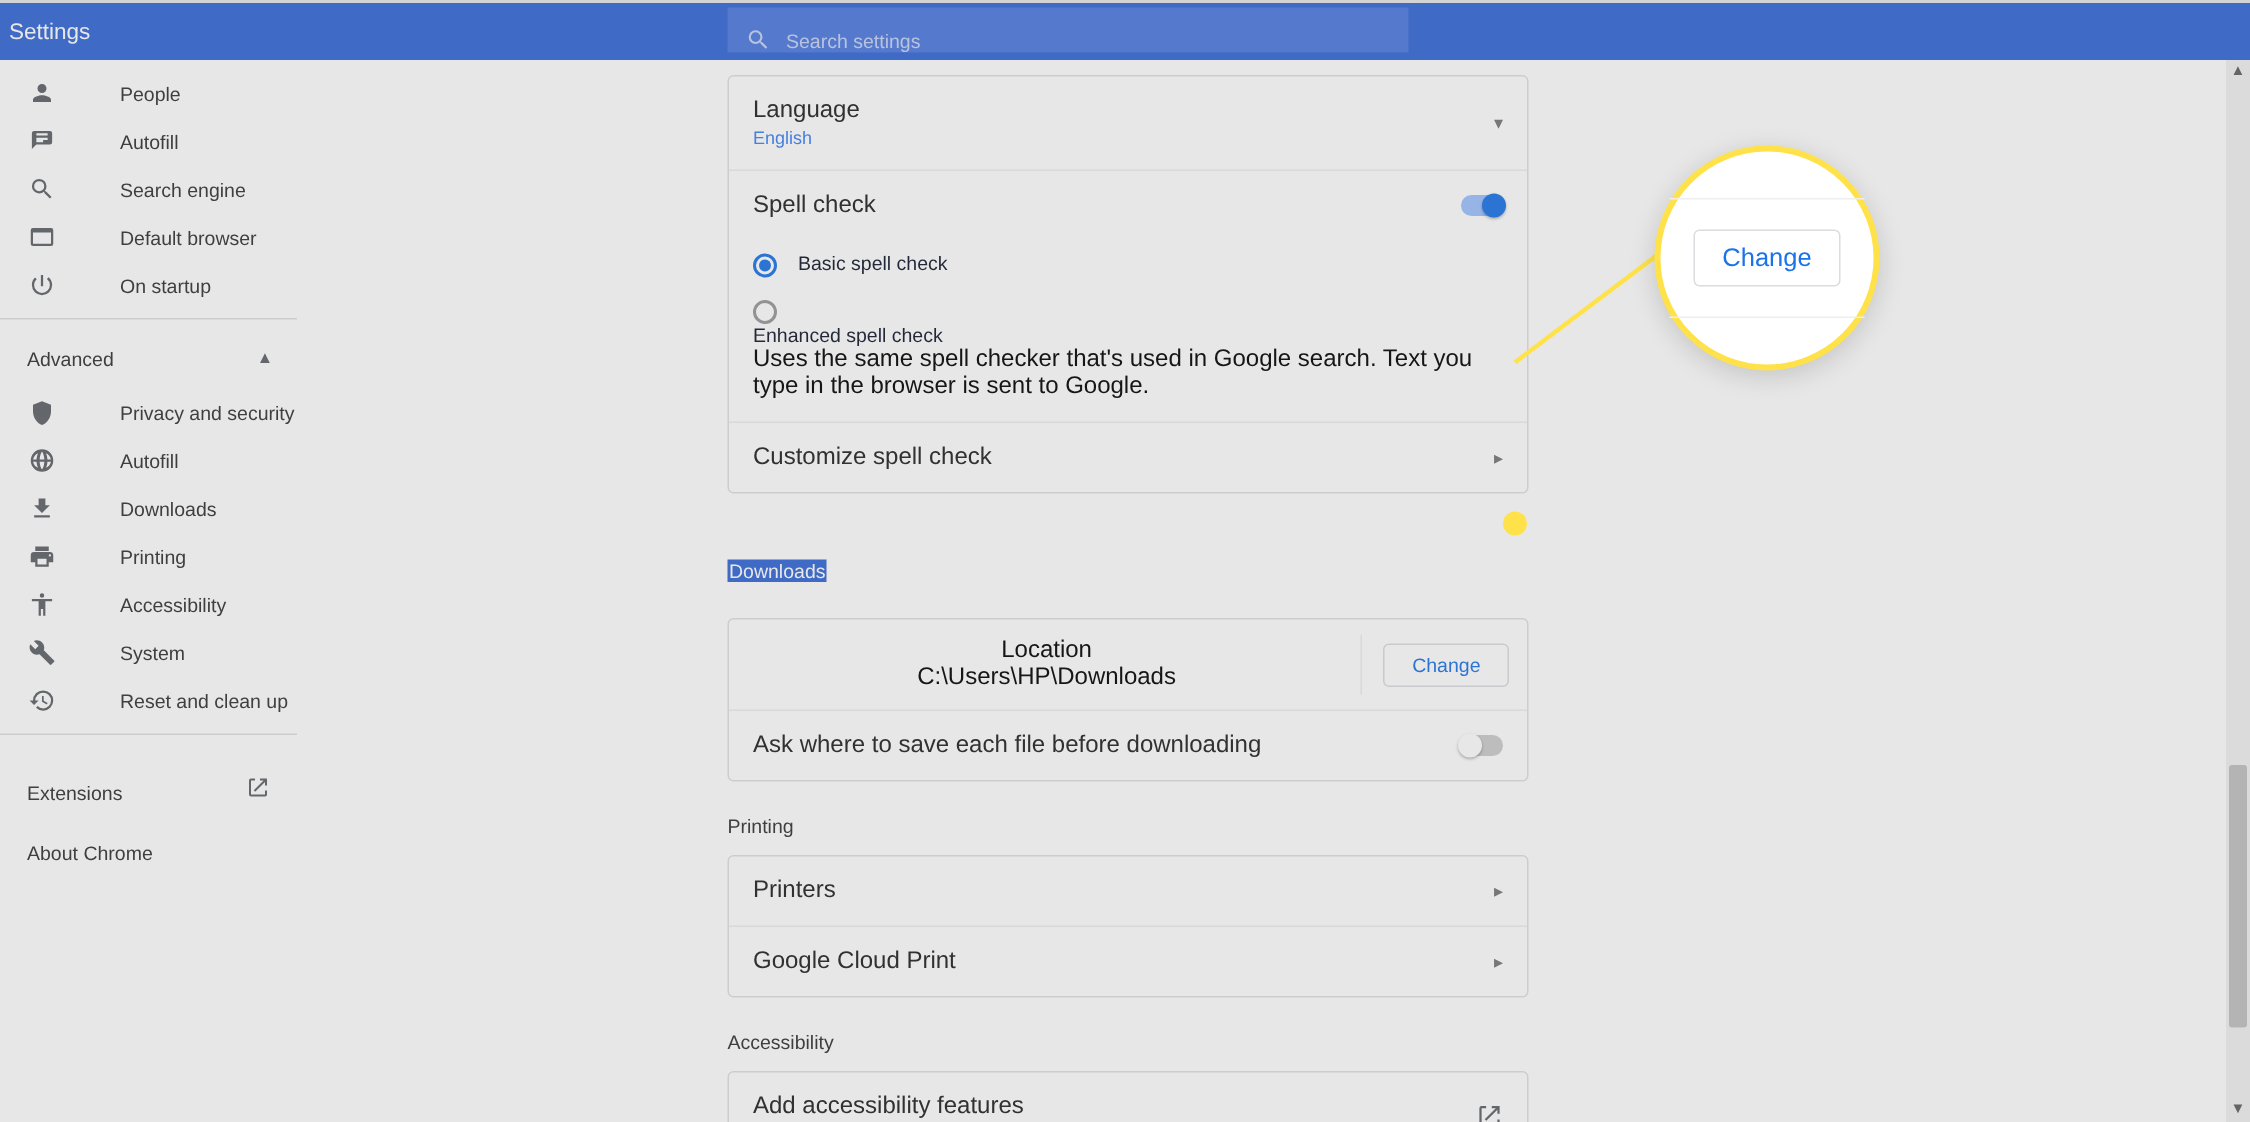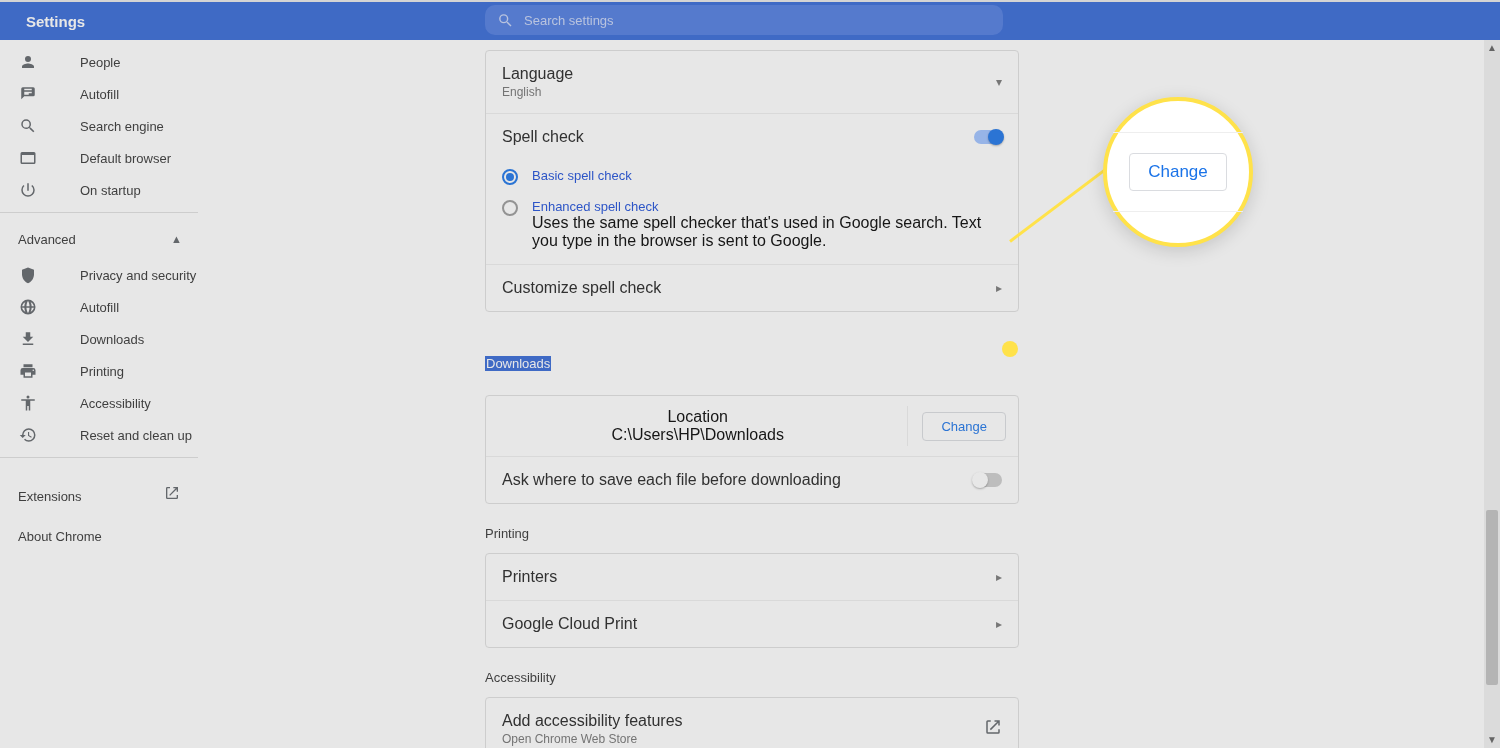--- a/index.html
+++ b/index.html
@@ -4,24 +4,24 @@
 <style>
   * { box-sizing: border-box; margin: 0; padding: 0; }
   html, body { width: 1500px; height: 748px; font-family: "Segoe UI", Arial, sans-serif; overflow: hidden; background: #e8e8e8; }
   .app { position: relative; width: 1500px; height: 748px; }
 
   
   .header {
     position: absolute; left: 0; top: 2px; width: 1500px; height: 38px;
     background: #3367d6; display: flex; align-items: center; color: #fff;
   }
-  .header .title { margin-left: 26px; font-size: 15px; font-weight: 700; }
+  .header .title { margin-left: 6px; font-size: 15px; font-weight: 400; }
   .search-wrap {
-    position: absolute; left: 485px; top: 5px; width: 518px; height: 30px;
-    background: #4e7be0; border-radius: 10px; display: flex; align-items: center;
+    position: absolute; left: 485px; top: 5px; width: 454px; height: 30px;
+    background: #4e7be0; border-radius: 0; display: flex; align-items: flex-end;
   }
   .search-wrap .icon { margin-left: 12px; margin-right: 10px; display: flex; }
   .search-wrap input {
     background: transparent; border: none; outline: none; color: #fff; font-size: 13px; flex: 1;
   }
   .search-wrap input::placeholder { color: #c7d4f5; }
 
   
   .whitebg { position: absolute; left: 0; top: 40px; width: 1500px; height: 708px; background: #fff; }
 
@@ -43,39 +43,39 @@
   .nav-plain { display:flex; align-items:flex-end; justify-content:space-between; height:40px; padding:0 18px; font-size:13px; color:#333;}
   .nav-plain .ext-icon { color:#5f6368; }
 
   
   .main { position: absolute; left: 485px; top: 40px; width: 534px; }
 
   .card { background:#fff; border:1px solid #e0e0e0; border-radius:4px; margin-top:0; }
   .row { padding: 14px 16px; display:flex; align-items:center; justify-content:space-between; }
   .row + .row.bordered, .sep-top { border-top:1px solid #eee; }
   .row .label { font-size:16px; color:#222; }
-  .row .sublabel { font-size:12px; color:#737373; margin-top:2px; }
+  .row .sublabel { font-size:12px; color:#3b82f6; margin-top:2px; }
   .row-col { display:flex; flex-direction:column; }
 
   .section-title { font-size:13px; color:#333; margin: 22px 0 12px 0; }
   .section-title.sel { background:#3367d6; color:#fff; display:inline-block; padding:0 1px;}
 
   
   .toggle { width:28px; height:14px; border-radius:8px; position:relative; }
   .toggle.on { background:#9ec1ff; }
   .toggle.on::after { content:""; position:absolute; width:16px; height:16px; background:#1a73e8; border-radius:50%; right:-2px; top:-1px; box-shadow:0 1px 2px rgba(0,0,0,.3);}
   .toggle.off { background:#ccc; }
   .toggle.off::after { content:""; position:absolute; width:16px; height:16px; background:#fff; border-radius:50%; left:-2px; top:-1px; box-shadow:0 1px 2px rgba(0,0,0,.3);}
 
   
   .radio-row { padding: 8px 16px 6px 16px; display:flex; align-items:flex-start; }
   .radio { width:16px; height:16px; border-radius:50%; border:2px solid #999; margin-right:14px; margin-top:1px; flex-shrink:0; position:relative;}
   .radio.checked { border-color:#1a73e8; }
   .radio.checked::after { content:""; position:absolute; width:8px; height:8px; background:#1a73e8; border-radius:50%; left:2px; top:2px;}
-  .radio-label { font-size:13px; color:#1d4ed8; }
+  .radio-label { font-size:13px; color:#0f172a; }
 
   .arrow-right { color:#777; font-size:12px;}
   .chev-down { color:#777; font-size:12px;}
 
   .btn-outline {
     border:1px solid #dadce0; background:#fff; color:#1a73e8; font-size:13px;
     padding: 6px 18px; border-radius:4px; cursor:pointer;
   }
 
   .location-row { display:flex; align-items:center; justify-content:space-between; padding:10px 12px 10px 16px;}
@@ -213,20 +213,28 @@
       <span class="nav-icon">
           <svg viewBox="0 0 24 24" fill="#5f6368">
             <path d="M12 2a2 2 0 110 4 2 2 0 010-4zm9 5H3v2h6v13h2v-6h2v6h2V9h6V7z"></path>
           </svg>
         </span>
       <span>Accessibility</span>
     </div>
     <div class="nav-item">
       <span class="nav-icon">
           <svg viewBox="0 0 24 24" fill="#5f6368">
+            <path d="M22.7 19l-9.1-9.1c.9-2.3.4-5-1.5-6.9-2-2-5-2.4-7.4-1.3L9 6 6 9 1.6 4.7C.4 7.1.9 10.1 2.9 12.1c1.9 1.9 4.6 2.4 6.9 1.5l9.1 9.1c.4.4 1 .4 1.4 0l2.3-2.3c.5-.4.5-1.1.1-1.4z"></path>
+          </svg>
+        </span>
+      <span>System</span>
+    </div>
+    <div class="nav-item">
+      <span class="nav-icon">
+          <svg viewBox="0 0 24 24" fill="#5f6368">
             <path d="M13 3a9 9 0 00-9 9H1l3.89 3.89.07.14L9 12H6a7 7 0 117 7 6.93 6.93 0 01-4.9-2.03l-1.42 1.42A8.93 8.93 0 0013 21a9 9 0 000-18zm-1 5v5l4.28 2.54.72-1.21-3.5-2.08V8H12z"></path>
           </svg>
         </span>
       <span>Reset and clean up</span>
     </div>
 
     <div class="nav-sep"></div>
 
     <div class="nav-plain">
       <span>Extensions</span>
@@ -250,21 +258,21 @@
         <span class="chev-down">▾</span>
       </div>
       <div class="row sep-top">
         <span class="label">Spell check</span>
         <div class="toggle on"></div>
       </div>
       <div class="radio-row">
         <div class="radio checked"></div>
         <span class="radio-label">Basic spell check</span>
       </div>
-      <div class="radio-row" style="padding-bottom:14px;">
+      <div class="radio-row" style="padding-bottom:14px;flex-direction:column;">
         <div class="radio"></div>
         <div class="row-col">
           <span class="radio-label">Enhanced spell check</span>
           <span class="desc">Uses the same spell checker that's used in Google search. Text you type in the browser is sent to Google.</span>
         </div>
       </div>
       <div class="row sep-top">
         <span class="label">Customize spell check</span>
         <span class="arrow-right">▸</span>
       </div>

